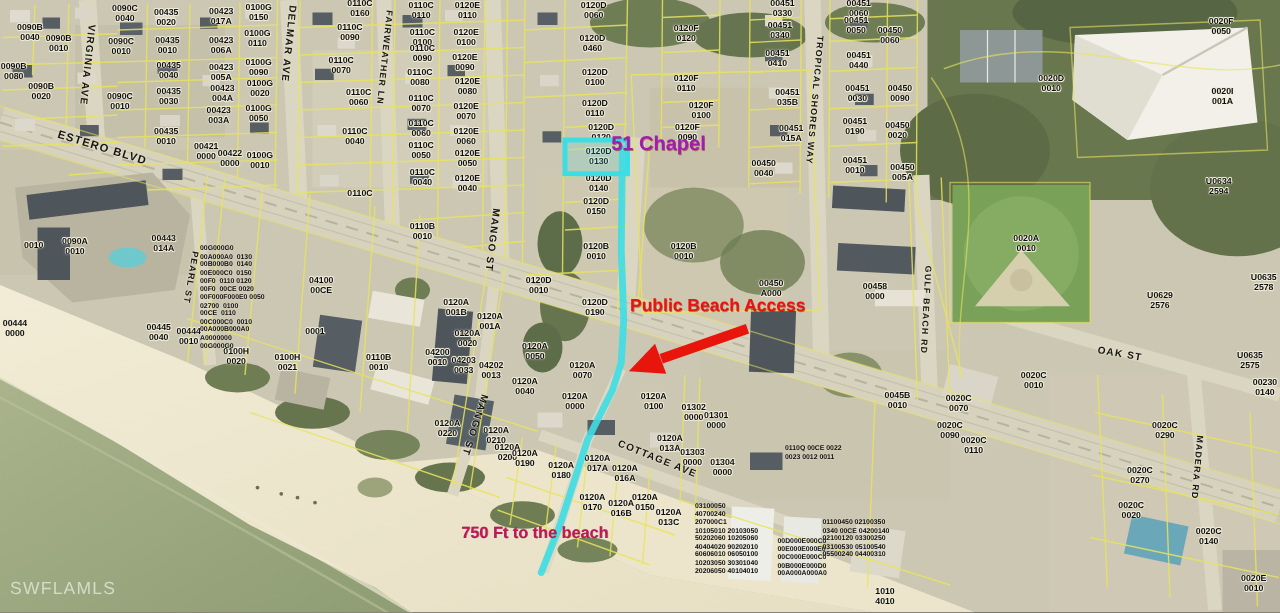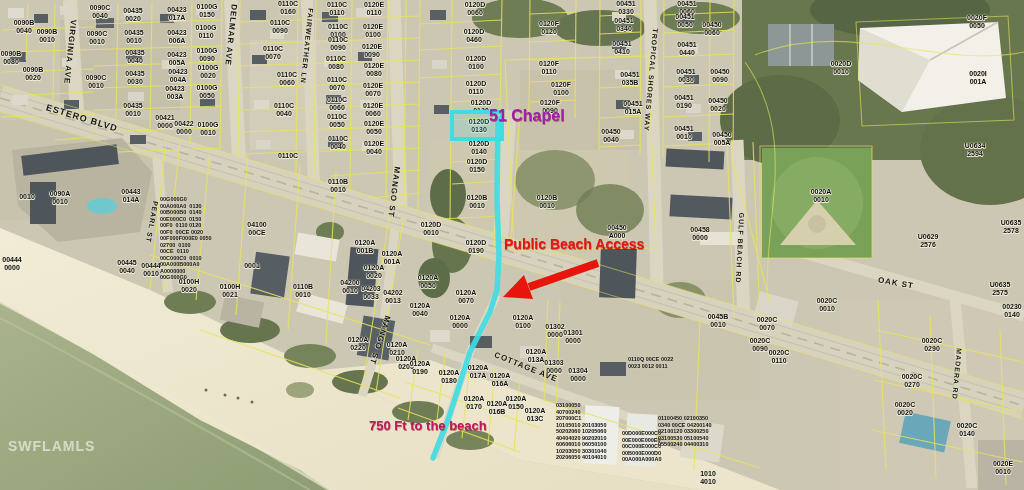--- a/index.html
+++ b/index.html
@@ -10,21 +10,21 @@
   .parcel-label{position:absolute;transform:translate(-50%,-50%);
     font-size:7px;font-weight:700;line-height:8px;color:#0d0d0d;text-align:center;
     white-space:pre-line;letter-spacing:0px;
     text-shadow:0 0 2px #efecd9,0.5px 0.5px 0 #efecd9,-0.5px -0.5px 0 #efecd9,0.5px -0.5px 0 #efecd9,-0.5px 0.5px 0 #efecd9;}
   .cluster-label{position:absolute;font-size:5.5px;font-weight:700;line-height:6.5px;color:#101010;
     white-space:pre;text-shadow:0 0 1.5px #e8e4d2;transform:translate(0,0);}
   .street-label{position:absolute;font-weight:700;color:#15150f;letter-spacing:1px;white-space:nowrap;
     text-shadow:0 0 2px #e6e2cf,0.5px 0.5px 0 #e6e2cf;}
   .annotation{position:absolute;font-weight:700;white-space:nowrap;
     text-shadow:0.5px 0.5px 0 rgba(120,0,0,.45);}
-  #watermark{position:absolute;left:8px;top:438px;font-size:14px;font-weight:700;
+  #watermark{position:absolute;left:8px;top:462px;font-size:14px;font-weight:400;
     color:rgba(222,228,212,.85);letter-spacing:1px;
     font-family:"Liberation Sans",sans-serif;text-align:right;}
 </style>
 </head>
 <body>
 
 <div id="map">
 
   <svg width="1024" height="490" viewBox="0 0 1024 490">
     <defs>

